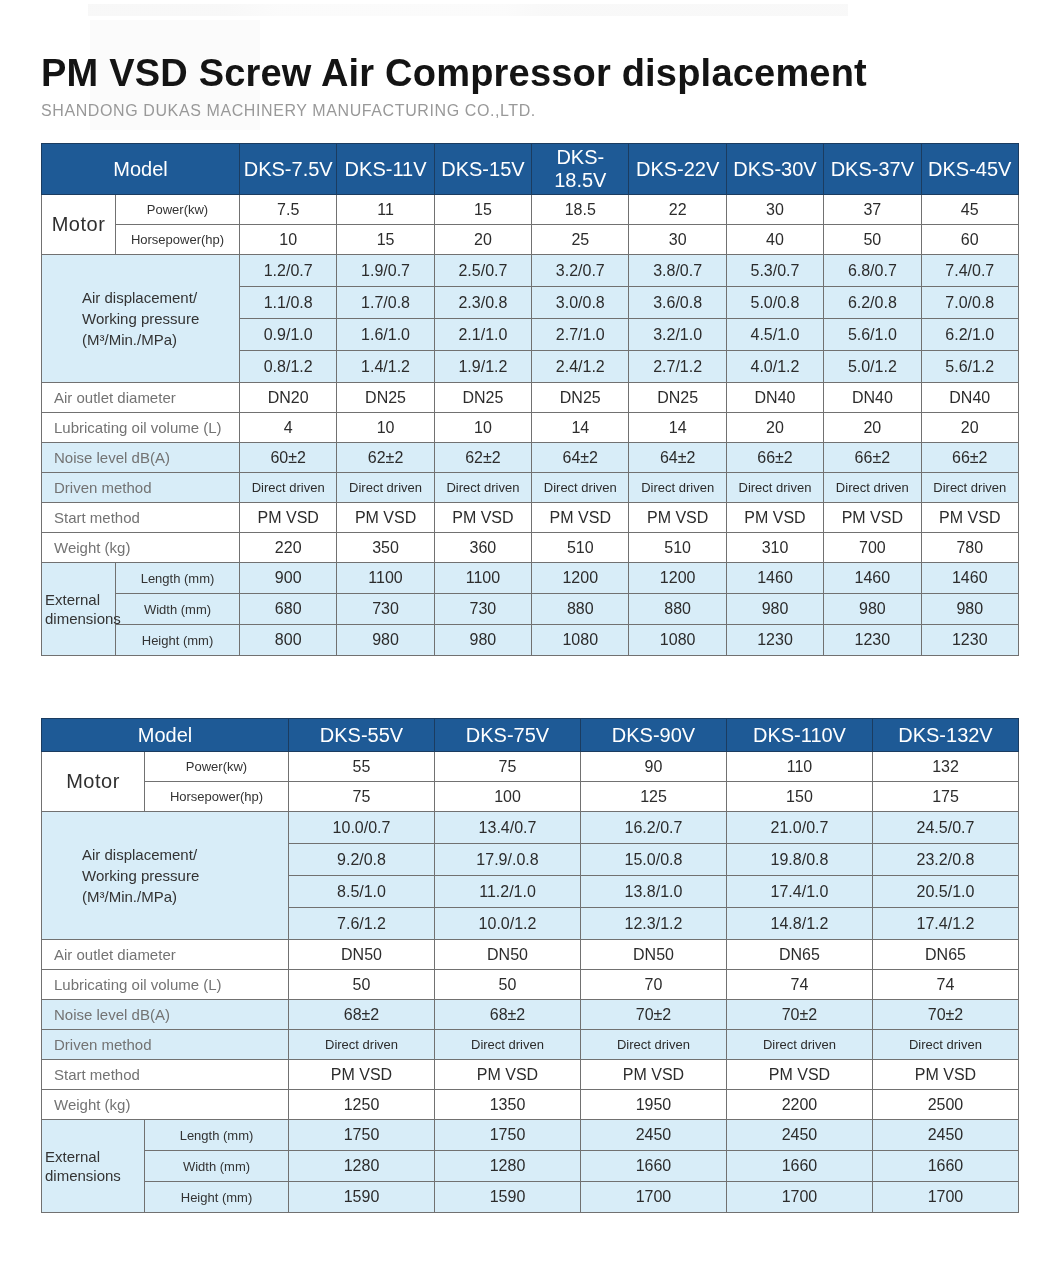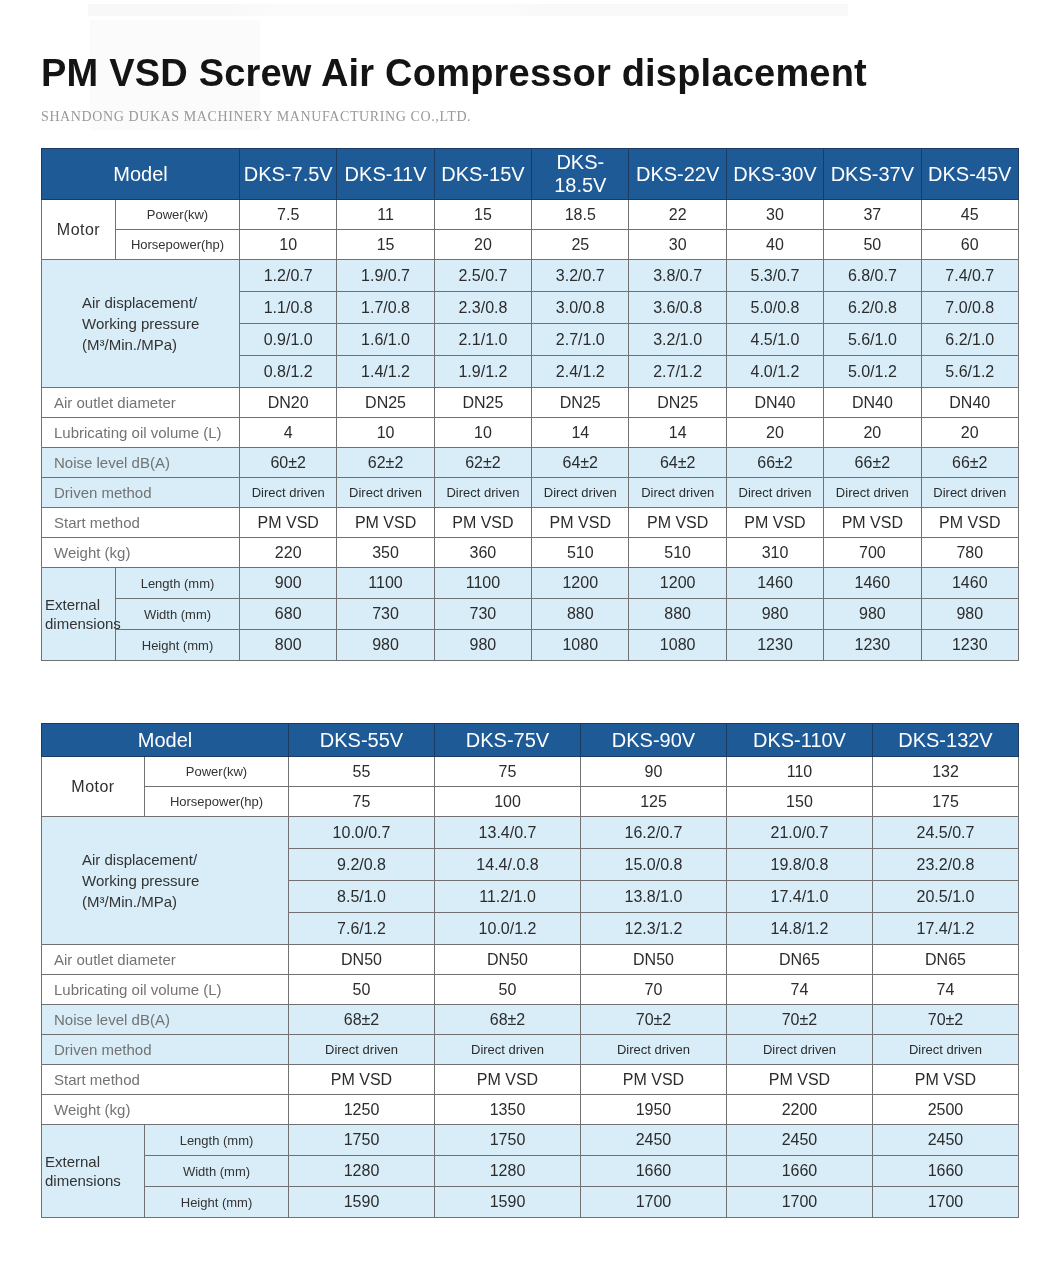--- a/index.html
+++ b/index.html
@@ -23,21 +23,21 @@
   }
   .top-blob{
     position:absolute;top:20px;left:90px;width:170px;height:110px;
     background:#fbfbfb;
   }
   .page{padding:52px 41px 0 41px;position:relative;}
   .page-title{
     font-size:38px;font-weight:700;color:#141414;margin:0;letter-spacing:.2px;
   }
   .page-subtitle{
-    font-size:14px;color:#999999;letter-spacing:.6px;margin-top:14px;font-family:Liberation Serif, serif;
+    font-size:16px;color:#999999;letter-spacing:.6px;margin-top:7px;
   }
   .spec-table{margin-top:23px;}
   .spec-table.second{margin-top:62px;}
   table{border-collapse:collapse;width:978px;table-layout:fixed;}
   th,td{
     border:1px solid var(--border-gray);
     text-align:center;vertical-align:middle;
     color:var(--text-dark);
     padding:2px 3px;
   }
@@ -48,21 +48,21 @@
   }
   tbody tr{height:30px;}
   
   tbody tr:nth-child(n+3):nth-child(-n+6){height:32px;}
   tbody tr:nth-child(n+13){height:31px;}
   tr.shaded td{background:var(--light-blue);}
   td.val{font-size:16px;}
   tr.small td.val{font-size:13px;}
   td.lbl{text-align:left;padding-left:12px;font-size:15px;color:#737373;}
   td.sub{font-size:13px;color:#333;}
-  td.grp-motor{font-size:16px;letter-spacing:.5px;color:#2f2f2f;}
+  td.grp-motor{font-size:20px;letter-spacing:.5px;color:#2f2f2f;}
   td.grp-air{text-align:left;padding-left:40px;font-size:15px;line-height:1.4;color:#333;}
   td.grp-ext{text-align:left;font-size:15px;line-height:1.3;color:#333;}
 </style>
 </head>
 <body>
 
 <div class="top-artifact"></div>
 <div class="top-blob"></div>
 
 <div class="page">
@@ -321,21 +321,21 @@
               <div>(M³/Min./MPa)</div>
             </td>
             <td class="val">10.0/0.7</td>
             <td class="val">13.4/0.7</td>
             <td class="val">16.2/0.7</td>
             <td class="val">21.0/0.7</td>
             <td class="val">24.5/0.7</td>
           </tr>
           <tr class="shaded">
             <td class="val">9.2/0.8</td>
-            <td class="val">14.4/.0.8</td>
+            <td class="val">17.9/.0.8</td>
             <td class="val">15.0/0.8</td>
             <td class="val">19.8/0.8</td>
             <td class="val">23.2/0.8</td>
           </tr>
           <tr class="shaded">
             <td class="val">8.5/1.0</td>
             <td class="val">11.2/1.0</td>
             <td class="val">13.8/1.0</td>
             <td class="val">17.4/1.0</td>
             <td class="val">20.5/1.0</td>

